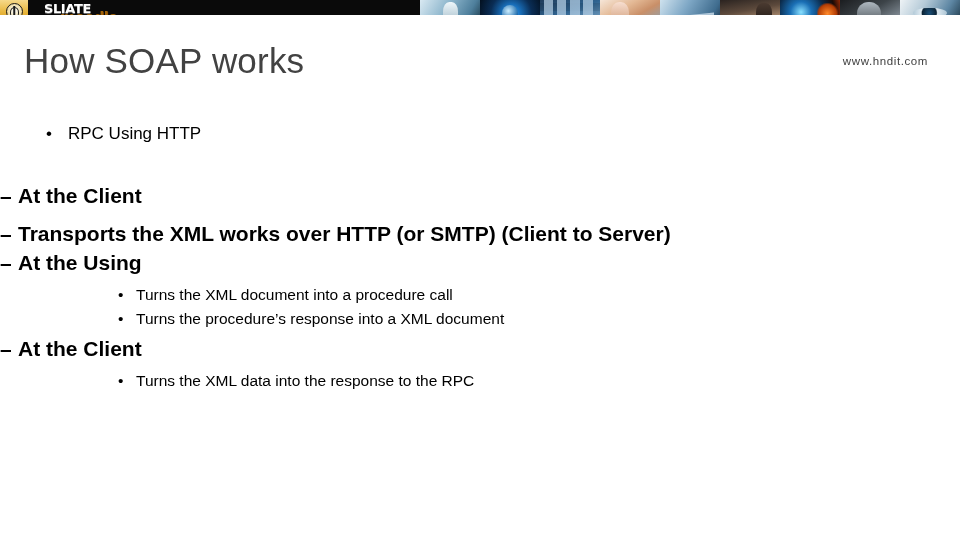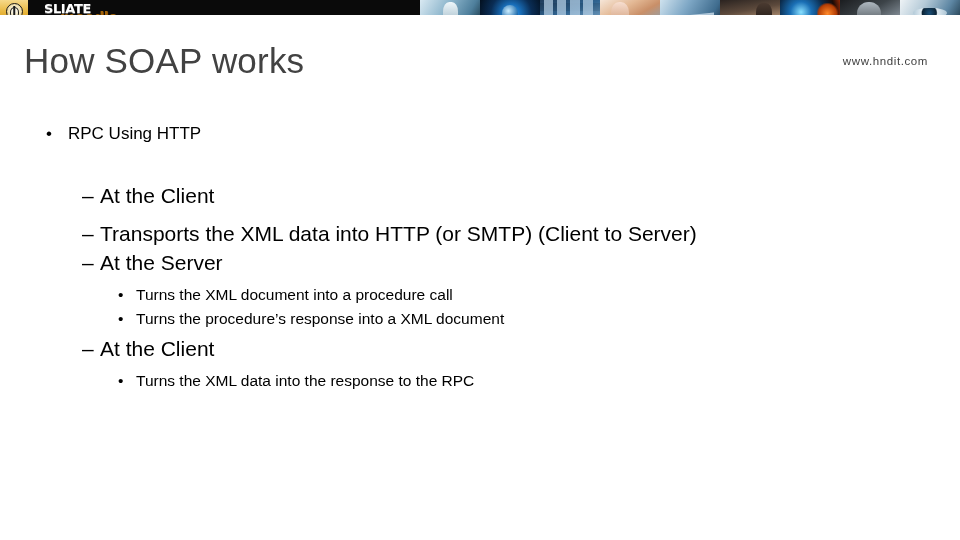--- a/index.html
+++ b/index.html
@@ -193,22 +193,22 @@
   .lvl1 {
     font-size: 17px;
     padding-left: 46px;
     line-height: 26px;
   }
   .lvl1 .bullet-glyph { width: 22px; }
 
   
   .lvl2 {
     font-size: 21px;
-    padding-left: 82px;
     line-height: 29px;
+    font-weight: bold;
   }
   .lvl2 .bullet-glyph { width: 18px; }
 
   
   .lvl3 {
     font-size: 15.5px;
     padding-left: 118px;
     line-height: 24px;
   }
   .lvl3 .bullet-glyph { width: 18px; }
@@ -263,25 +263,25 @@
   <div class="line lvl2">
     <span class="bullet-glyph">–</span><span>At the Client</span>
   </div>
 
   <div class="gap-sm"></div>
 
 
   <div class="gap-xs"></div>
 
   <div class="line lvl2">
-    <span class="bullet-glyph">–</span><span>Transports the XML data into HTTP (or SMTP) (Client to Server)</span>
+    <span class="bullet-glyph">–</span><span>Transports the XML works over HTTP (or SMTP) (Client to Server)</span>
   </div>
 
   <div class="line lvl2">
-    <span class="bullet-glyph">–</span><span>At the Server</span>
+    <span class="bullet-glyph">–</span><span>At the Using</span>
   </div>
 
   <div class="gap-sm"></div>
 
   <div class="line lvl3">
     <span class="bullet-glyph">•</span><span>Turns the XML document into a procedure call</span>
   </div>
 
   <div class="line lvl3">
     <span class="bullet-glyph">•</span><span>Turns the procedure’s response into a XML document</span>

